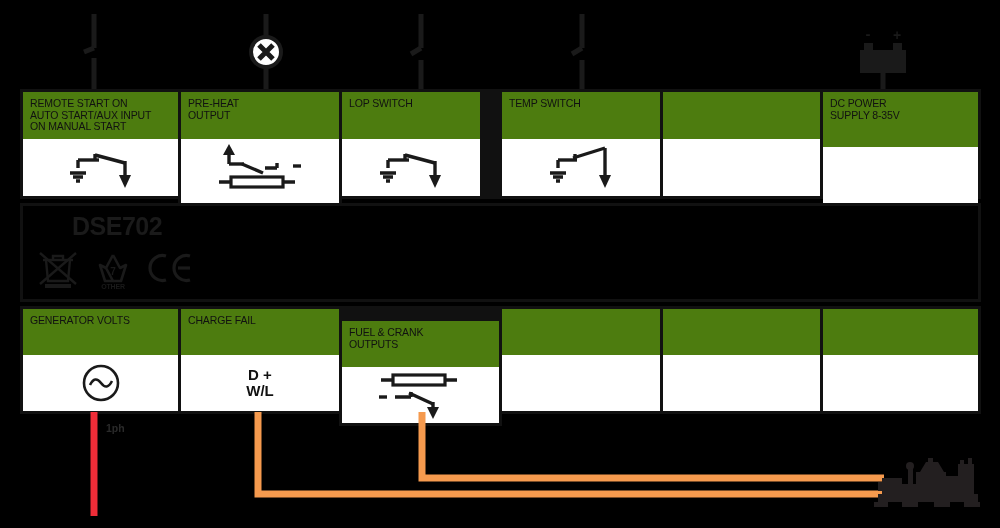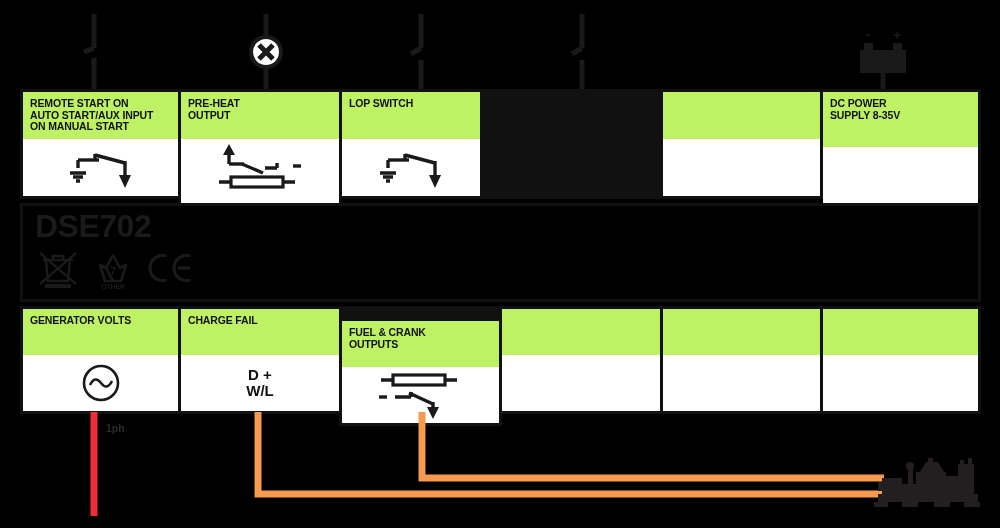--- a/index.html
+++ b/index.html
@@ -14,38 +14,38 @@
   .ext { position:absolute; }
   .ext svg { display:block; }
 
   
   .table { position:absolute; background:#111; }
   .cell {
     position:absolute; background:#fff;
     border:3px solid #111;
   }
   .cell .hdr {
-    background:#bef264; width:100%;
+    background:#4d7c0f; width:100%;
     padding:6px 7px 0 7px;
-    font-size:10.5px; font-weight:bold; line-height:11.6px;
+    font-size:10.5px; font-weight:normal; line-height:11.6px;
     color:#111; letter-spacing:-0.15px;
     text-transform:uppercase;
   }
   .cell .body {
     background:#fff; width:100%;
     display:flex; align-items:center; justify-content:center;
   }
   .cell .body svg { display:block; }
   .dw { font-size:15px; font-weight:bold; color:#111; line-height:16px; text-align:center; }
 
   
   .band { position:absolute; background:#000; border:3px solid #111; }
   .brand {
-    position:absolute; font-size:32px; font-weight:bold;
-    color:#1a1a1a; letter-spacing:-0.5px; line-height:25px;
+    position:absolute; font-size:25px; font-weight:bold;
+    color:#1a1a1a; letter-spacing:-0.5px; line-height:25px;margin-left:37px;
   }
   .marks { position:absolute; display:flex; align-items:flex-end; gap:14px; }
   .mark { position:relative; }
   .mark svg { display:block; }
   .mark .cap {
     position:absolute; left:0; width:100%; text-align:center;
     font-size:7px; font-weight:bold; color:#1a1a1a; letter-spacing:-0.2px;
   }
 
   
@@ -144,20 +144,33 @@
           <path d="M25,14 L25,22 M17,27 L33,27 M20,31 L30,31 M23,35 L27,35" stroke="#1a1a1a" stroke-width="3.4" fill="none"></path>
           <path d="M25,14 L46,14" stroke="#1a1a1a" stroke-width="3.4" fill="none"></path>
           <path d="M42,14 L42,8" stroke="#1a1a1a" stroke-width="3.4" fill="none"></path>
           <path d="M42,9 L72,17" stroke="#1a1a1a" stroke-width="3.4" fill="none"></path>
           <path d="M72,15 L72,31" stroke="#1a1a1a" stroke-width="3.4" fill="none"></path>
           <path d="M66,29 L72,42 L78,29 Z" fill="#1a1a1a"></path>
         </svg>
       </div>
     </div>
 
+    <div class="cell" style="left:479px; top:0px; width:164px; height:110px;">
+      <div class="hdr" style="height:47px;">TEMP SWITCH</div>
+      <div class="body" style="height:57px;">
+        <svg width="96" height="44" viewBox="0 0 96 44">
+          <path d="M25,14 L25,22 M17,27 L33,27 M20,31 L30,31 M23,35 L27,35" stroke="#1a1a1a" stroke-width="3.4" fill="none"></path>
+          <path d="M25,14 L44,14" stroke="#1a1a1a" stroke-width="3.4" fill="none"></path>
+          <path d="M42,14 L42,8" stroke="#1a1a1a" stroke-width="3.4" fill="none"></path>
+          <path d="M40,12 L72,2" stroke="#1a1a1a" stroke-width="3.4" fill="none"></path>
+          <path d="M72,2 L72,31" stroke="#1a1a1a" stroke-width="3.4" fill="none"></path>
+          <path d="M66,29 L72,42 L78,29 Z" fill="#1a1a1a"></path>
+        </svg>
+      </div>
+    </div>
 
     <div class="cell" style="left:640px; top:0px; width:163px; height:110px;">
       <div class="hdr" style="height:47px;"></div>
       <div class="body" style="height:57px;"></div>
     </div>
 
     <div class="cell" style="left:800px; top:0px; width:161px; height:110px;">
       <div class="hdr" style="height:55px;">DC POWER<br>SUPPLY 8-35V</div>
       <div class="body" style="height:57px;"></div>
     </div>

